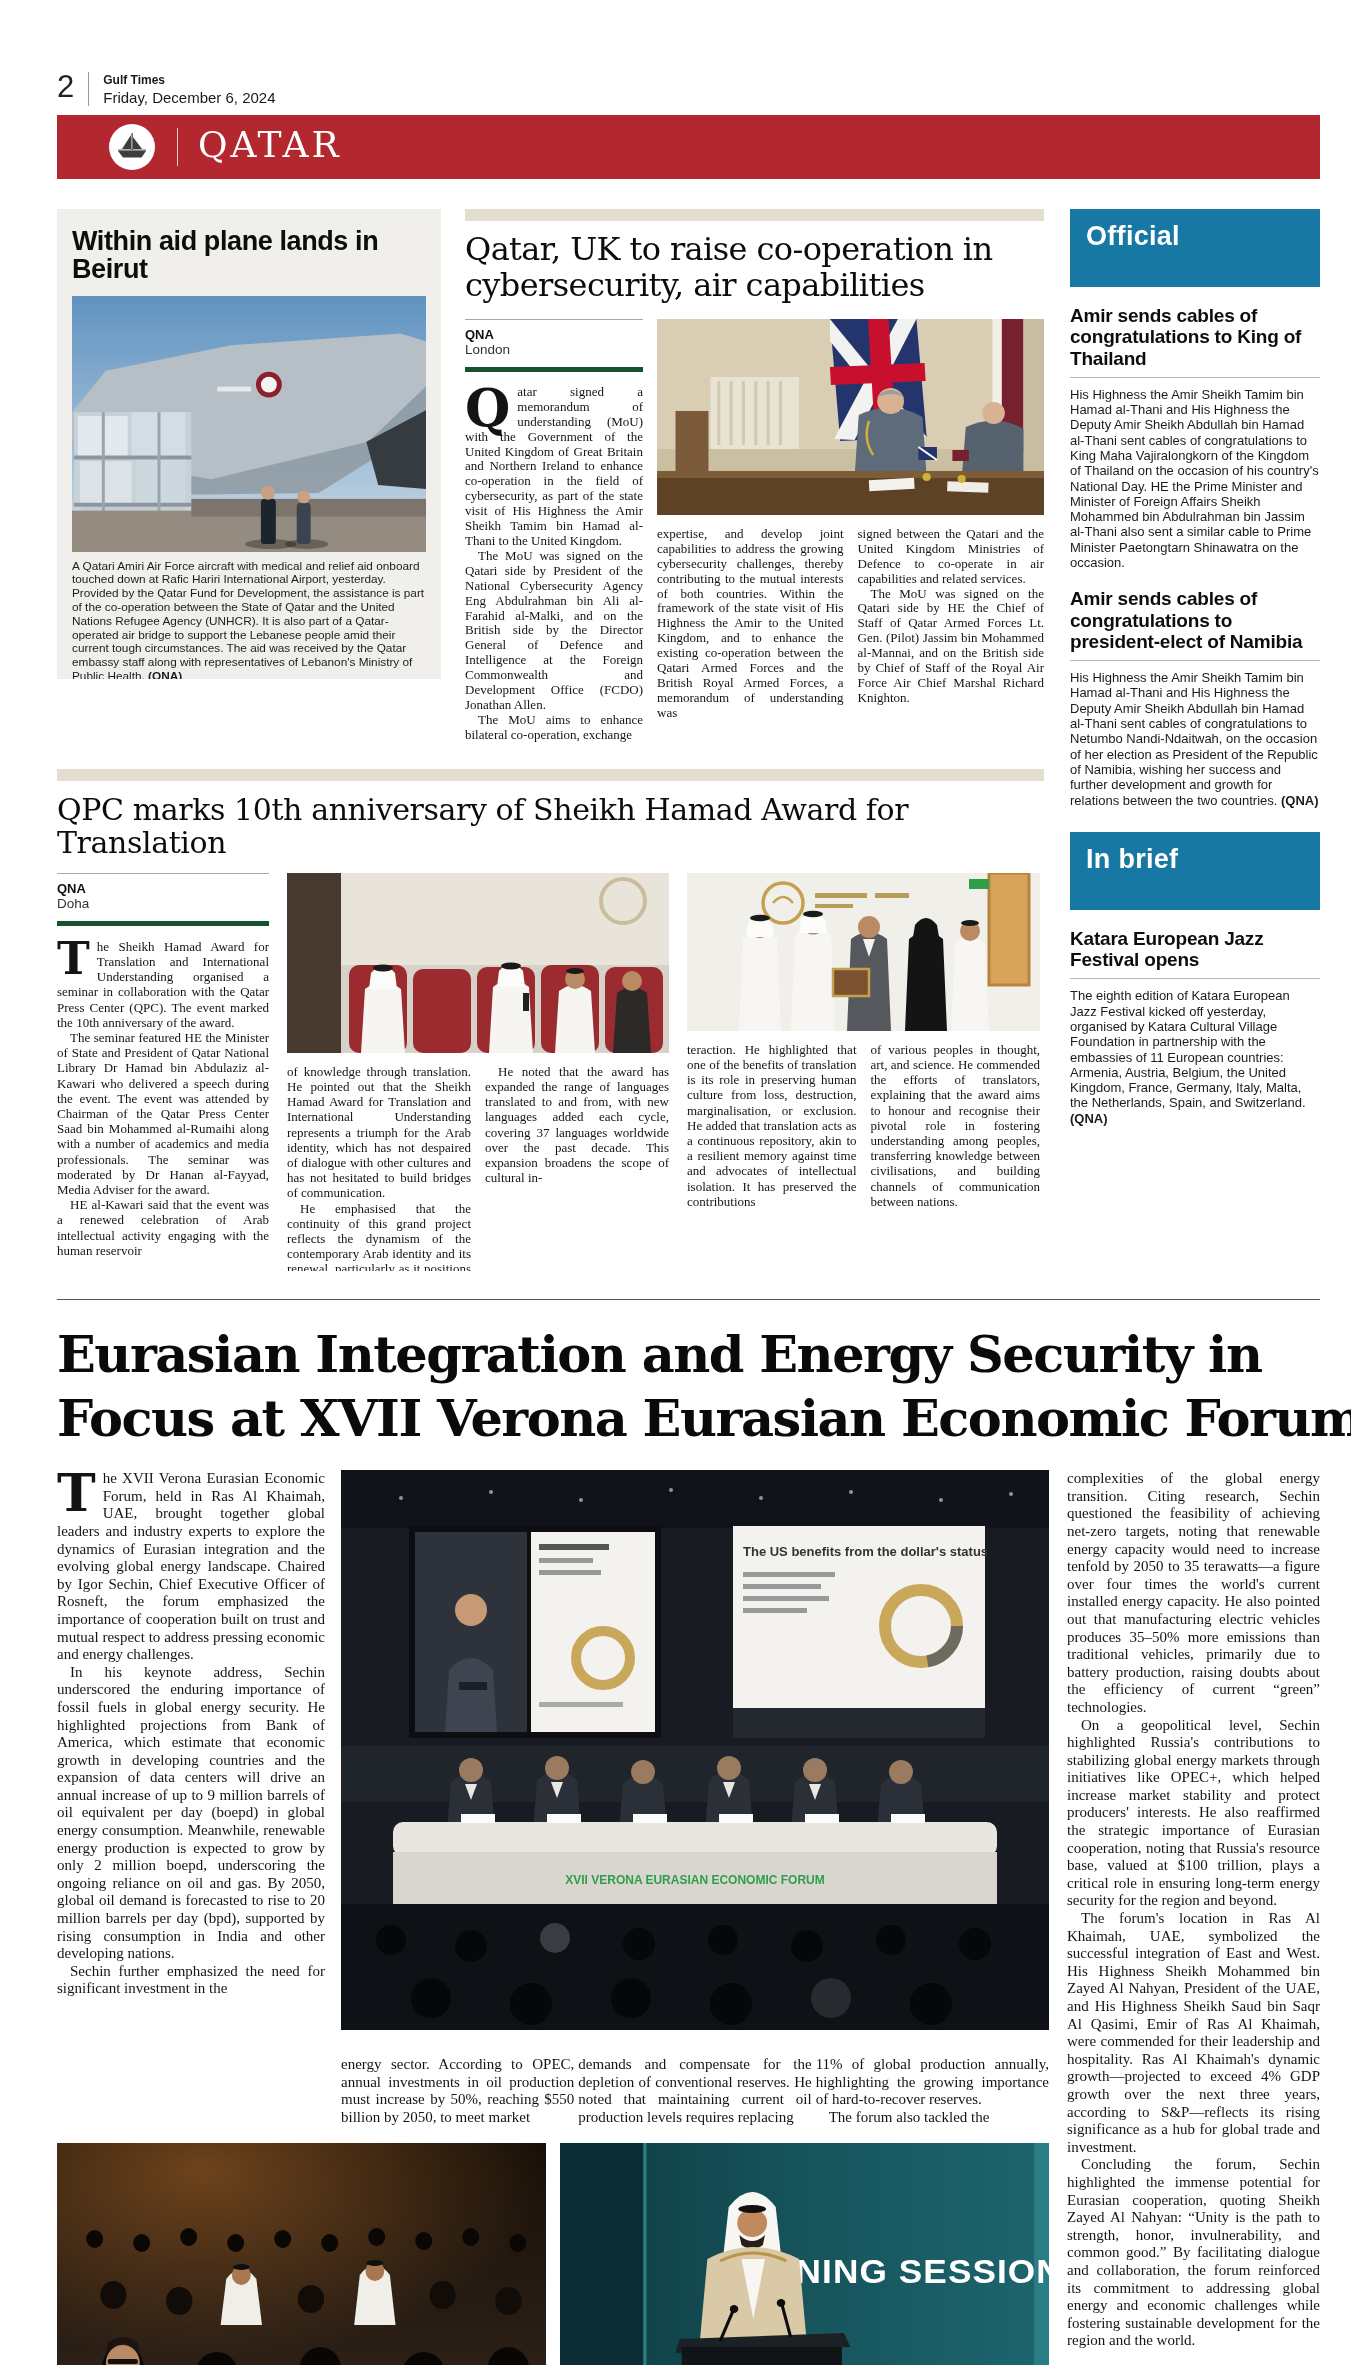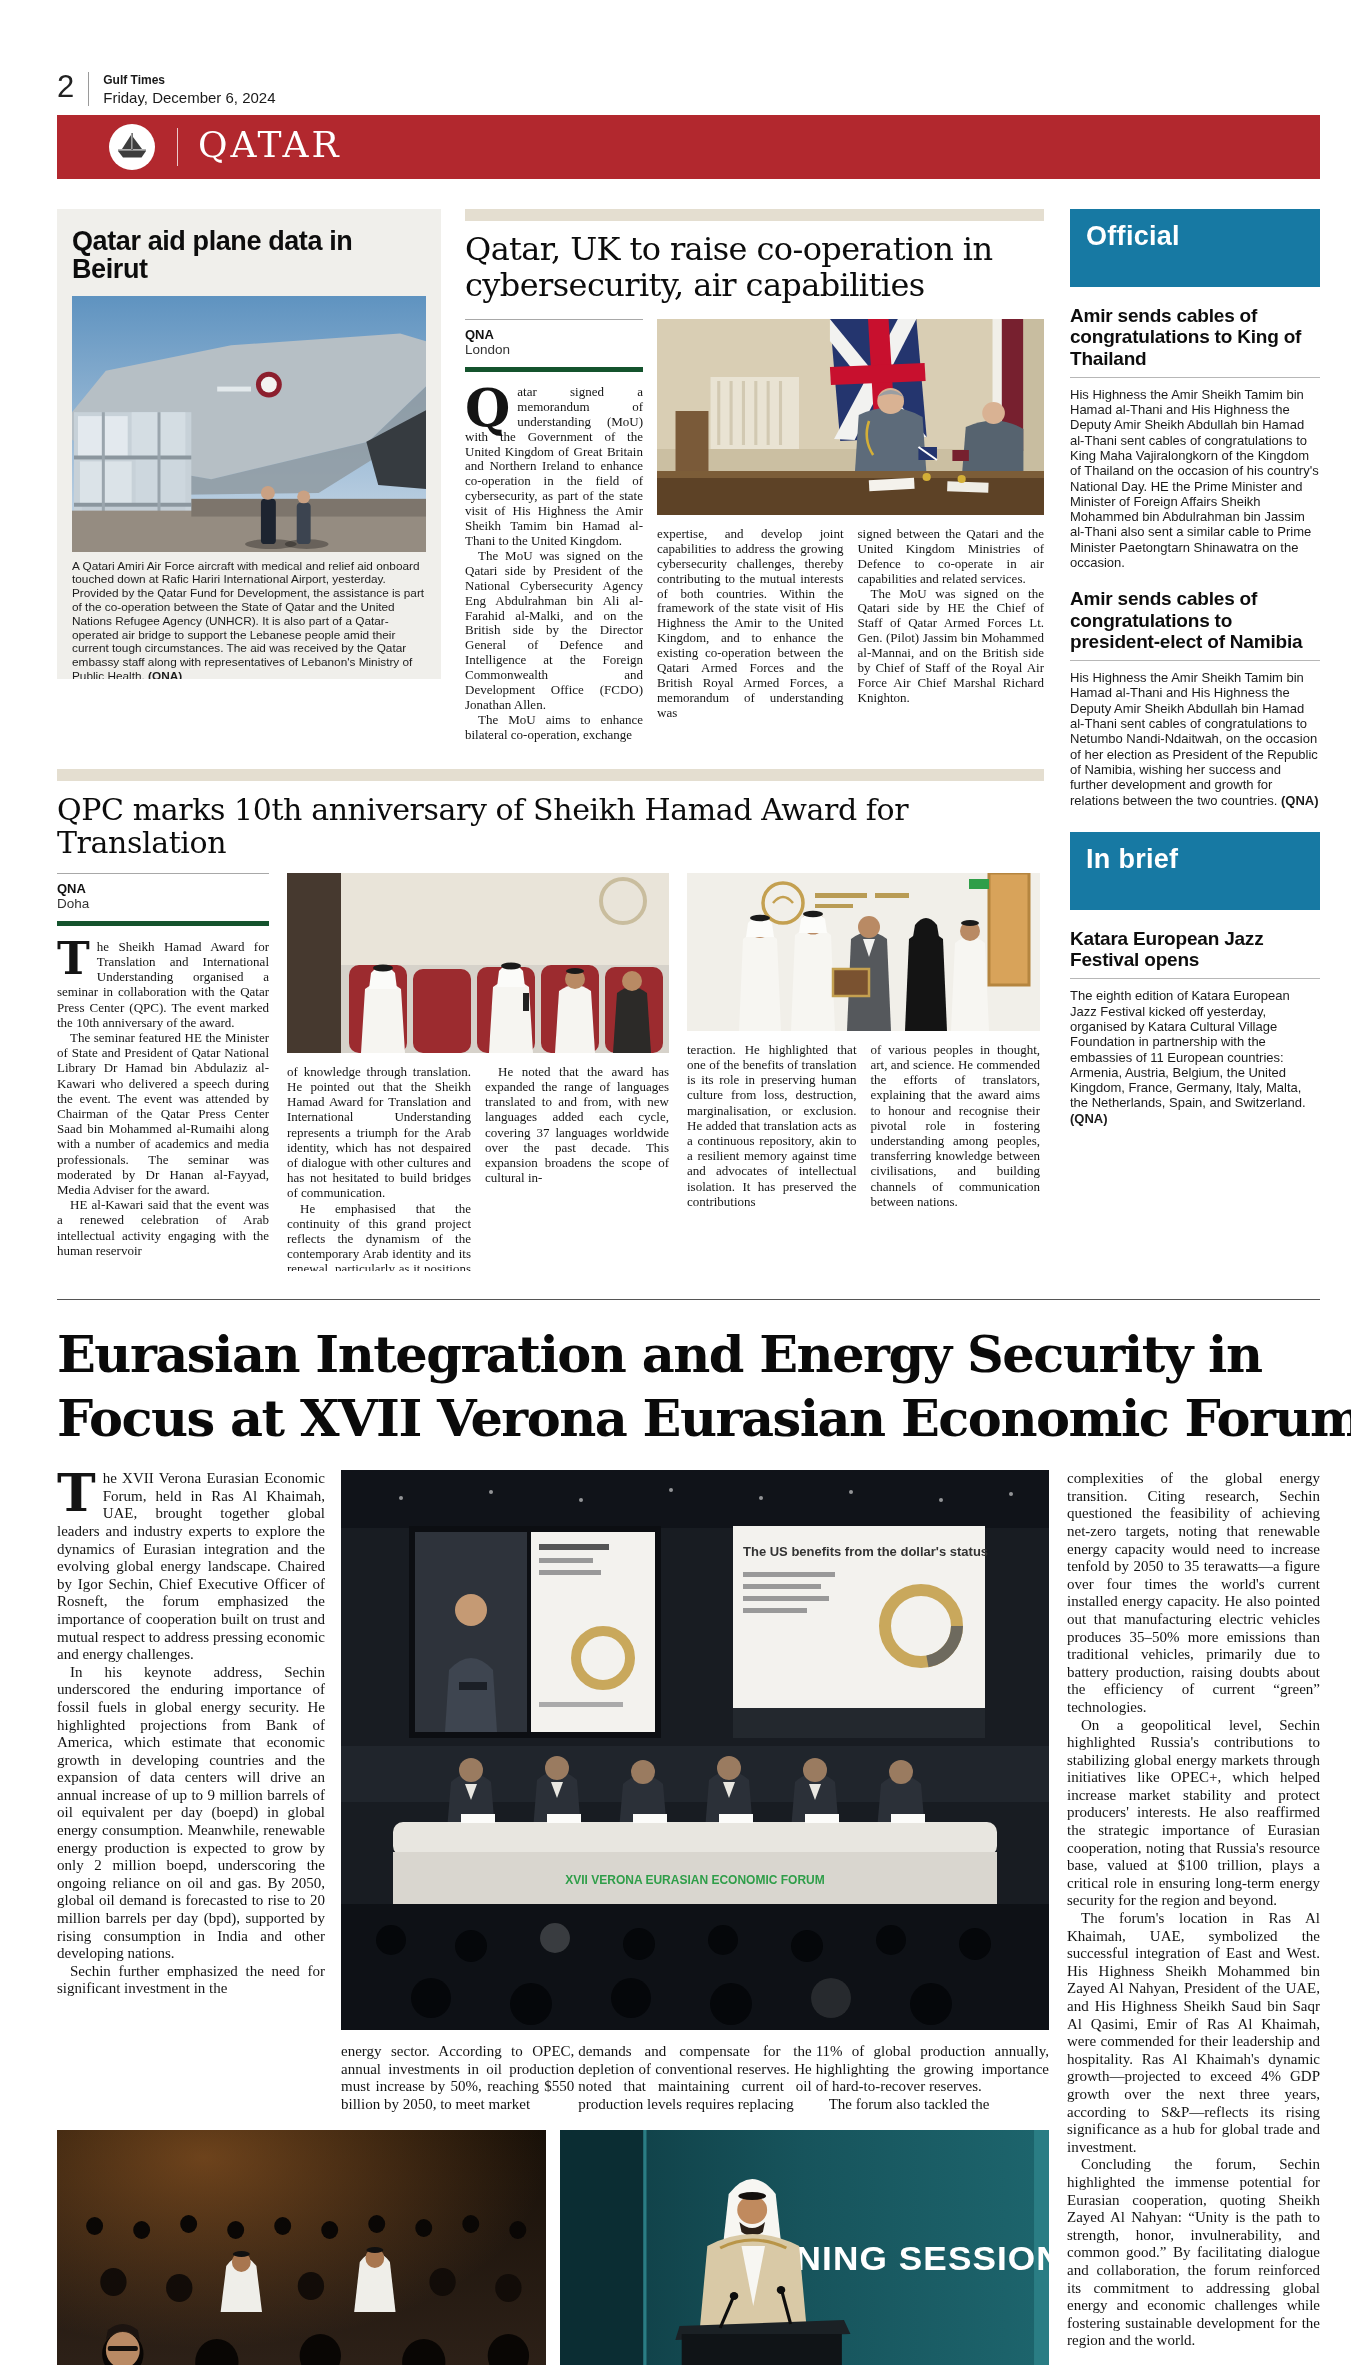--- a/index.html
+++ b/index.html
@@ -47,21 +47,21 @@
   .md{font-size:15px;line-height:17.6px;}
   .dropcap{float:left;font-family:"DejaVu Serif",serif;font-weight:bold;
     font-size:52px;line-height:40px;padding:3px 7px 0 0;}
   .dropcap.small{font-size:44px;line-height:34px;}
   .byline{border-top:1px solid #a8a8a8;border-bottom:5px solid #14532d;
     padding:7px 0 9px 0;margin-bottom:13px;font-family:"Liberation Sans",sans-serif;text-align:left;}
   .byline .agency{font-size:13px;font-weight:bold;line-height:15px;color:#111;}
   .byline .city{font-size:13.5px;line-height:16px;color:#333;}
   .two-cols{display:flex;gap:14px;}
   .two-cols > *{flex:1;min-width:0;}
-  .three-cols{display:flex;gap:4px;margin-top:13px;}
+  .three-cols{display:flex;gap:4px;margin-top:26px;}
   .three-cols > *{flex:1;min-width:0;}
   
   .cyber{flex:1;min-width:0;}
   .cyber h1{margin:10px 0 0 0;font-family:"DejaVu Serif",serif;font-weight:400;
     font-size:32px;line-height:1.14;letter-spacing:-.6px;color:#0c0c0c;}
   .cyber-body{display:flex;gap:14px;margin-top:15px;}
   .cyber-body .c1{width:178px;flex:none;}
   .cyber-body .cright{flex:1;min-width:0;}
   .cyber-body .cright .two-cols{margin-top:12px;}
   
@@ -126,21 +126,21 @@
     <div class="banner-divider"></div>
     <div class="section-title">QATAR</div>
   </div>
 
   <div class="content">
     <div class="main-left">
 
       <div class="row1">
 
         <article class="aid-box">
-          <h2>Qatar aid plane data in Beirut</h2>
+          <h2>Within aid plane lands in Beirut</h2>
           <svg class="photo" viewBox="0 0 356 260" height="256" preserveAspectRatio="none">
             <defs>
               <linearGradient id="sky" x1="0" y1="0" x2="0" y2="1">
                 <stop offset="0" stop-color="#5f93c0"></stop>
                   <stop offset="1" stop-color="#ccdae7"></stop>
               </linearGradient>
             </defs>
             <rect width="356" height="260" fill="url(#sky)"></rect>
             <polygon points="0,118 34,76 160,50 330,38 356,46 356,92 298,148 140,186 38,168 0,146" fill="#b6bfc5"></polygon>
             <polygon points="38,168 140,186 298,148 356,92 356,132 248,200 92,202" fill="#8f9aa1" opacity=".85"></polygon>

